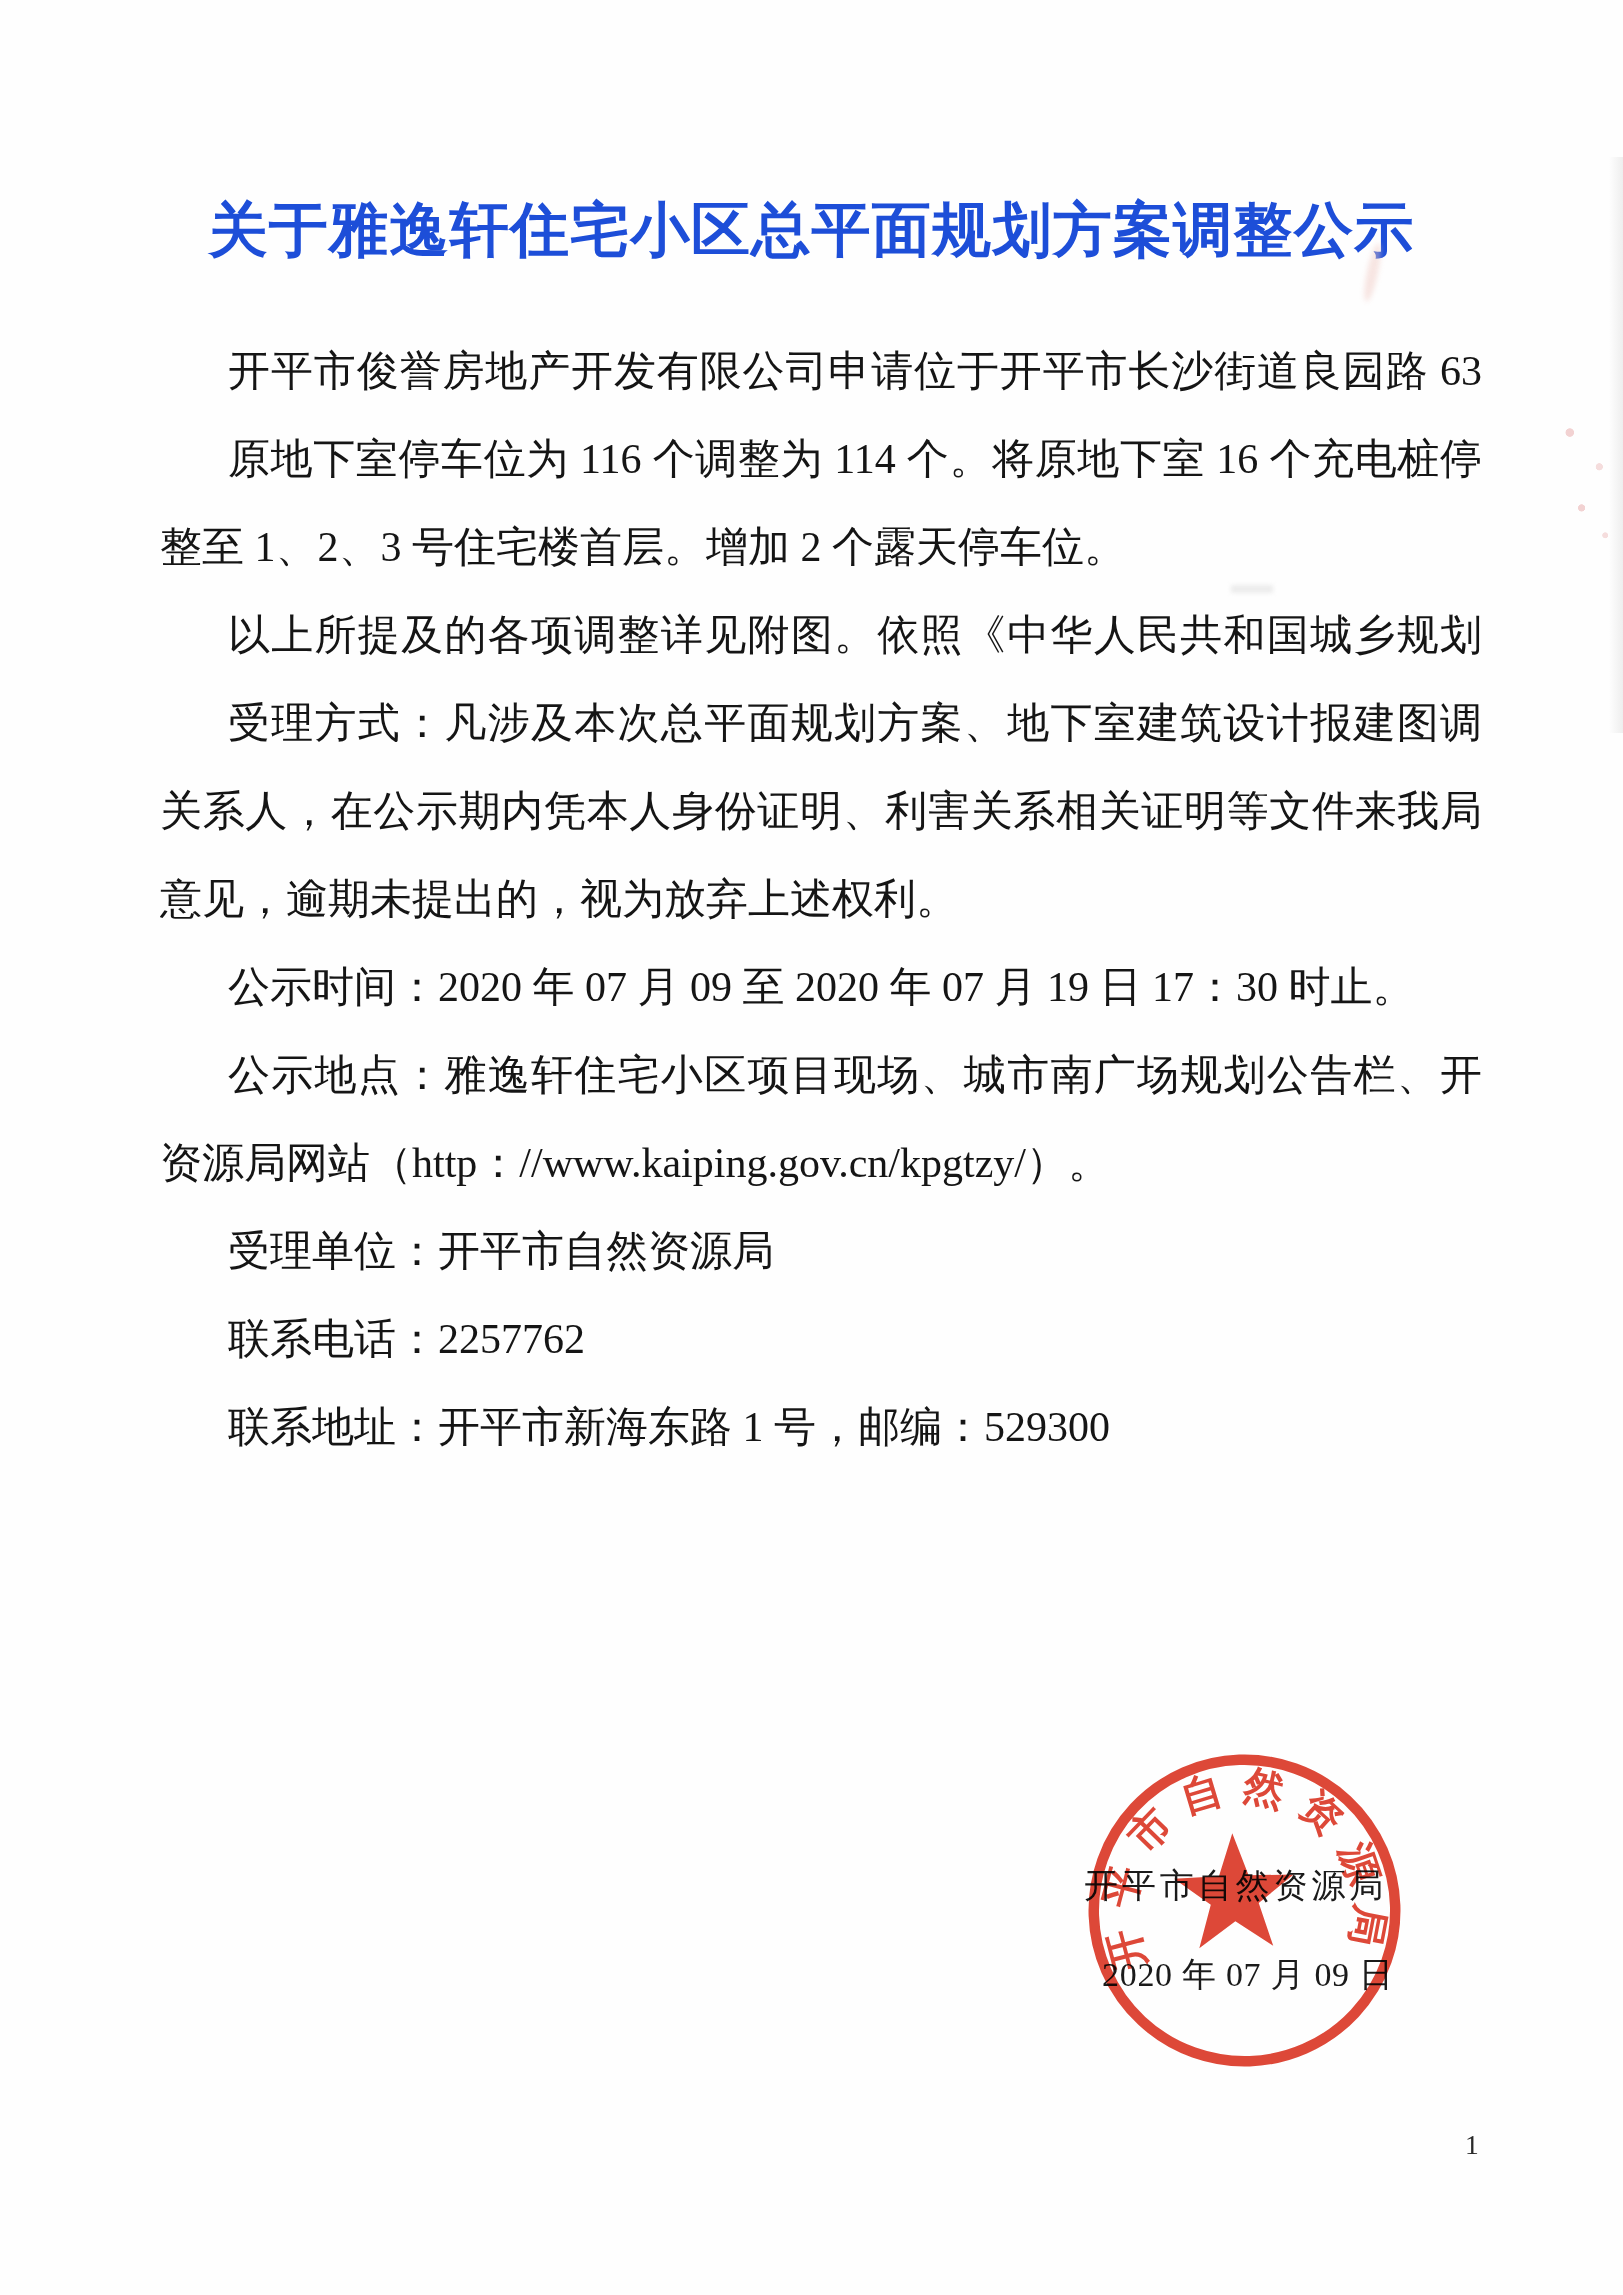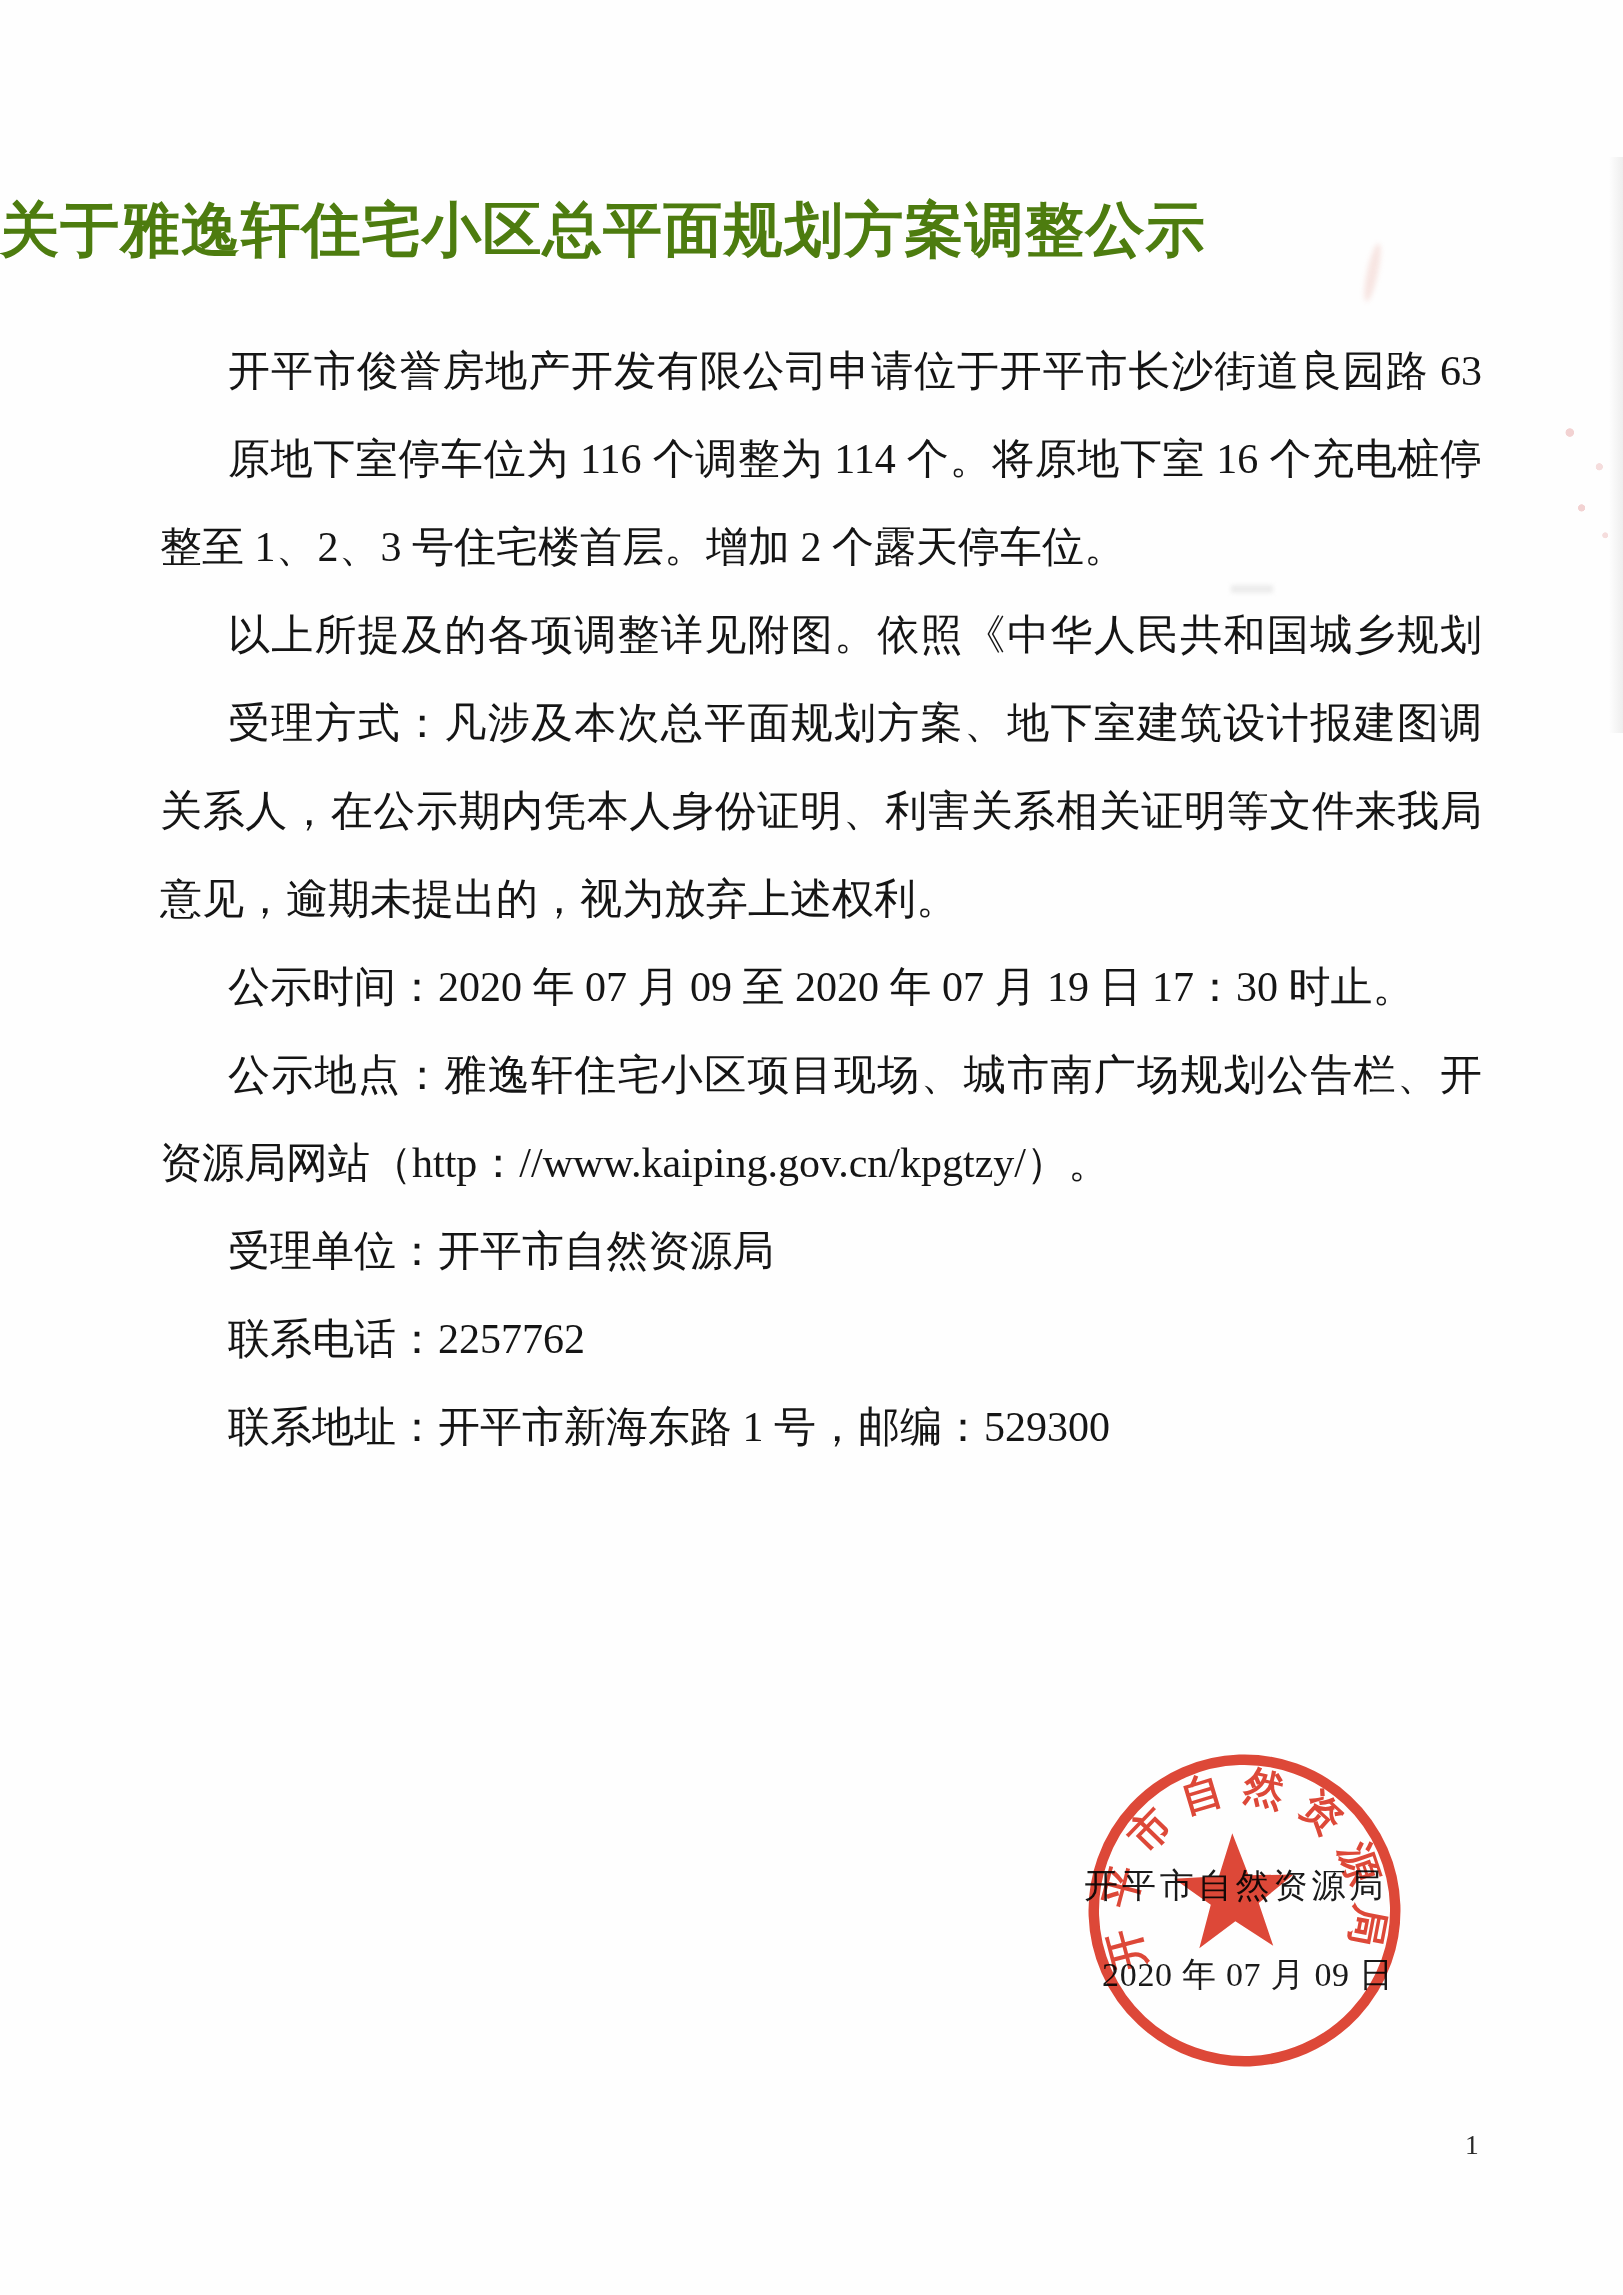--- a/index.html
+++ b/index.html
@@ -14,25 +14,26 @@
     color: #1c1c1c;
     overflow: hidden;
   }
 
   
   .doc-title {
     position: absolute;
     top: 194px;
     left: 0;
     width: 100%;
+    text-align: center;
     font-size: 59px;
     line-height: 72px;
     font-weight: 900;
     letter-spacing: 1.3px;
-    color: #4d7c0f;
+    color: #1d4ed8;
     white-space: nowrap;
   }
 
   
   .doc-body {
     position: absolute;
     top: 327px;
     left: 160px;
     width: 1322px;
     font-size: 42px;

